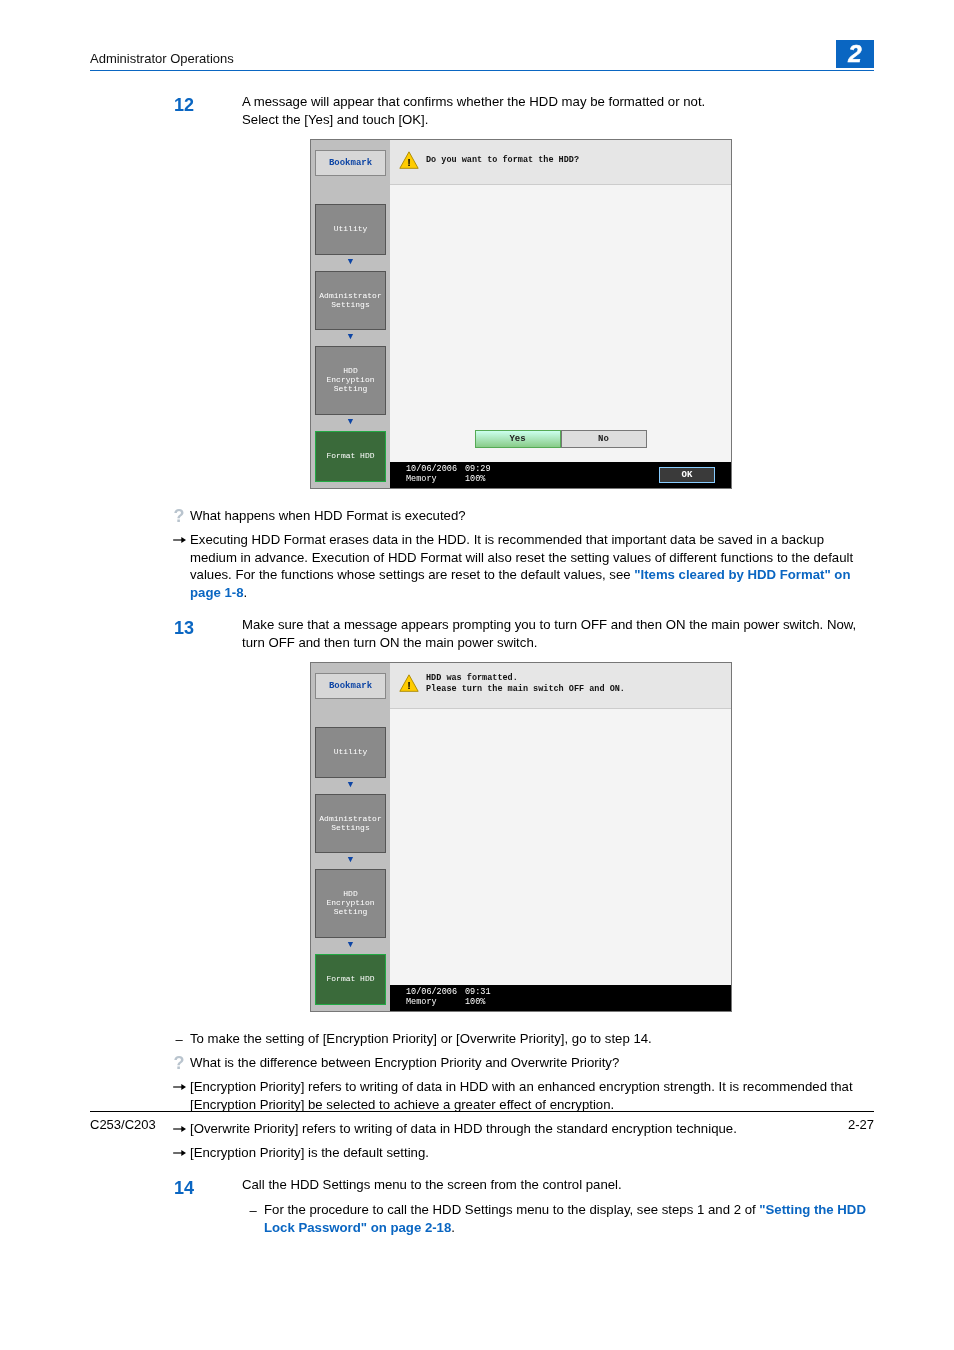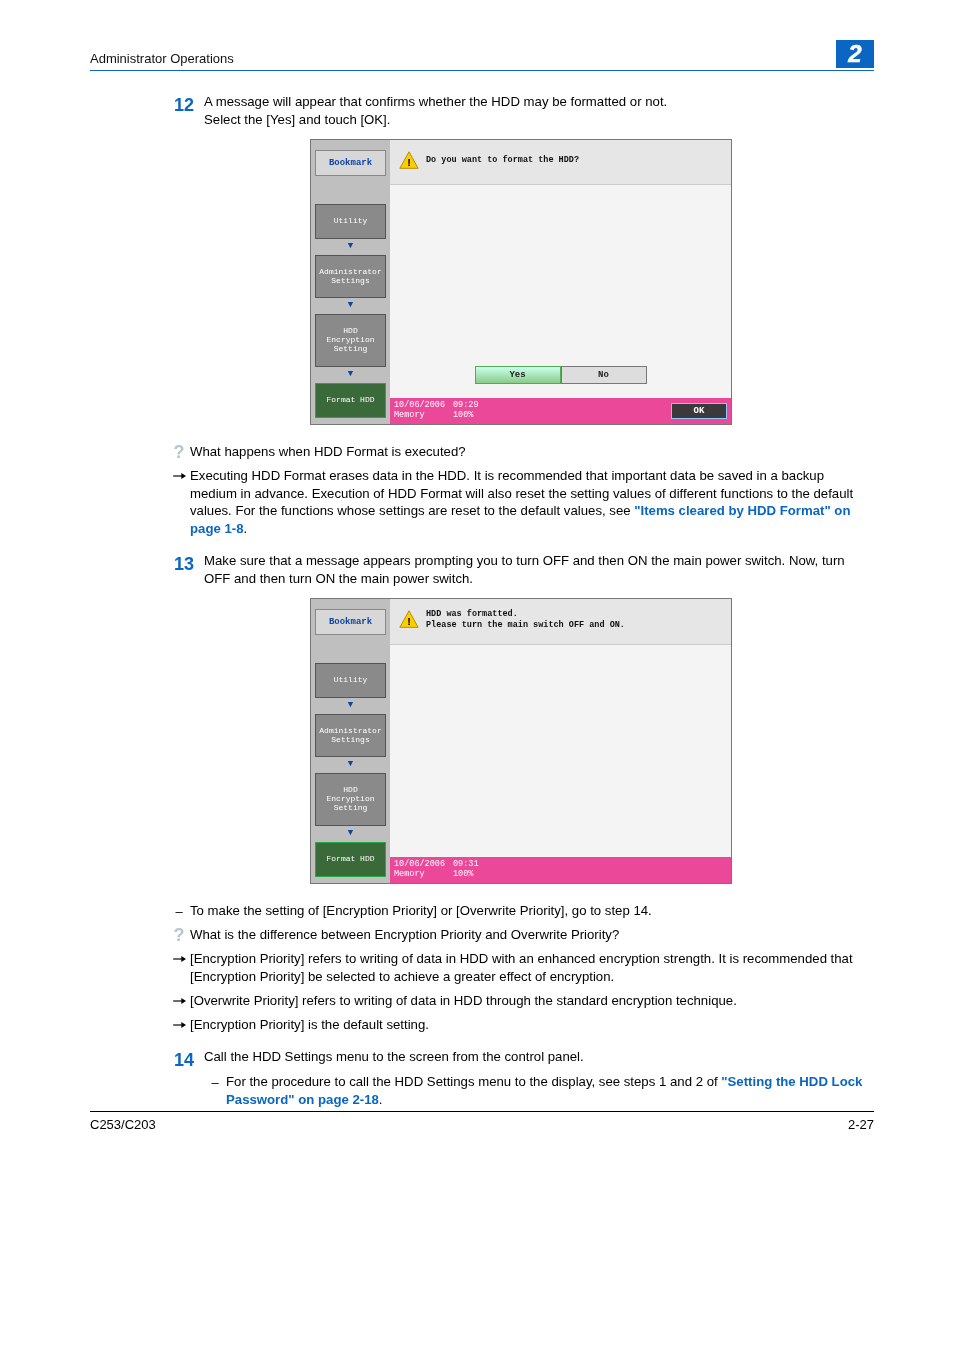--- a/index.html
+++ b/index.html
@@ -3,38 +3,38 @@
 <meta charset="utf-8">
 <style>
   * { box-sizing: border-box; margin: 0; padding: 0; }
   html, body { width: 954px; height: 1350px; background: #fff; font-family: Arial, Helvetica, sans-serif; color: #000; font-size: 13.2px; line-height: 1.35; }
   .page { padding: 40px 80px 40px 90px; position: relative; height: 1174px; }
   .header-row { display: flex; align-items: flex-end; justify-content: space-between; margin-bottom: 2px; }
   .header-title { font-size: 13px; color: #111; }
   .chapter-badge { width: 38px; height: 28px; background: #0a66c2; color: #fff; font-weight: bold; font-size: 24px; display: flex; align-items: center; justify-content: center; font-style: italic; -webkit-text-stroke: 0.5px #fff; }
   .rule { height: 1px; background: #0a66c2; margin-bottom: 22px; }
   .content { margin-left: 78px; }
-  .step { display: flex; margin-bottom: 10px; }
+  .step { display: flex; margin-bottom: 10px; gap: 38px; }
   .step-num { flex: 0 0 36px; color: #0a66c2; font-weight: bold; font-size: 18px; text-align: right; padding-right: 10px; }
   .step-body { flex: 1; }
   .screenshot { width: 422px; margin: 10px auto 18px auto; border: 1px solid #777; background: #e9e9e9; font-family: "Courier New", monospace; font-size: 10px; }
   .ss-body { display: flex; }
   .ss-side { width: 79px; background: #bfbfbf; padding: 10px 4px 6px 4px; display: flex; flex-direction: column; }
   .ss-bookmark { background: #d7d7d7; border: 1px solid #888; color: #0d45a5; font-weight: bold; text-align: center; padding: 6px 0; margin-bottom: 26px; font-size: 9px; }
-  .ss-nav { background: #8a8a8a; border: 1px solid #555; color: #fff; text-align: center; padding: 12px 2px; margin-top: 2px; font-size: 8px; line-height: 1.1; }
+  .ss-nav { background: #8a8a8a; border: 1px solid #555; color: #fff; text-align: center; padding: 20px 2px; margin-top: 2px; font-size: 8px; line-height: 1.1; }
   .ss-nav.active { background: #3a6a3a; border-color: #2a4; }
   .ss-arrow { text-align: center; color: #0d45a5; font-size: 9px; padding: 1px 0; }
   .ss-main { flex: 1; background: #f4f4f4; display: flex; flex-direction: column; }
   .ss-msg { display: flex; align-items: center; padding: 10px 8px 12px 8px; border-bottom: 1px solid #ccc; background: #e6e6e6; }
   .ss-warn { width: 22px; height: 22px; margin-right: 6px; flex-shrink: 0; }
   .ss-msg-text { font-size: 8.5px; font-weight: bold; color: #111; }
   .ss-center { flex: 1; display: flex; align-items: flex-end; justify-content: center; padding-bottom: 14px; }
   .ss-btn { width: 86px; height: 18px; border: 1px solid #777; background: #ddd; font-size: 9px; font-weight: bold; color: #222; display: flex; align-items: center; justify-content: center; }
   .ss-btn.primary { background: linear-gradient(#cfe, #8c8); border-color: #5a5; }
-  .ss-foot { height: 26px; background: #ec4899; color: #fff; display: flex; align-items: center; padding: 0 4px; font-size: 8.5px; justify-content: space-between; }
+  .ss-foot { height: 26px; background: #000000; color: #fff; display: flex; align-items: center; padding: 0 16px; font-size: 8.5px; justify-content: space-between; }
   .ss-foot-left { display: flex; gap: 8px; }
   .ss-foot-col { display: flex; flex-direction: column; line-height: 1.1; }
   .ss-ok { width: 56px; height: 16px; border: 1px solid #8cf; background: #3a3a3a; color: #fff; display: flex; align-items: center; justify-content: center; font-weight: bold; font-size: 9px; }
   .note-list { margin-top: 8px; }
   .note-item { display: flex; margin-bottom: 6px; }
   .note-marker { flex: 0 0 22px; display: flex; align-items: flex-start; justify-content: center; }
   .q-icon { color: #b9c4ce; font-weight: bold; font-size: 18px; line-height: 1; }
   .arr-icon { width: 14px; height: 14px; margin-top: 2px; }
   .dash { font-size: 13px; padding-top: 1px; }
   .note-text { flex: 1; }

